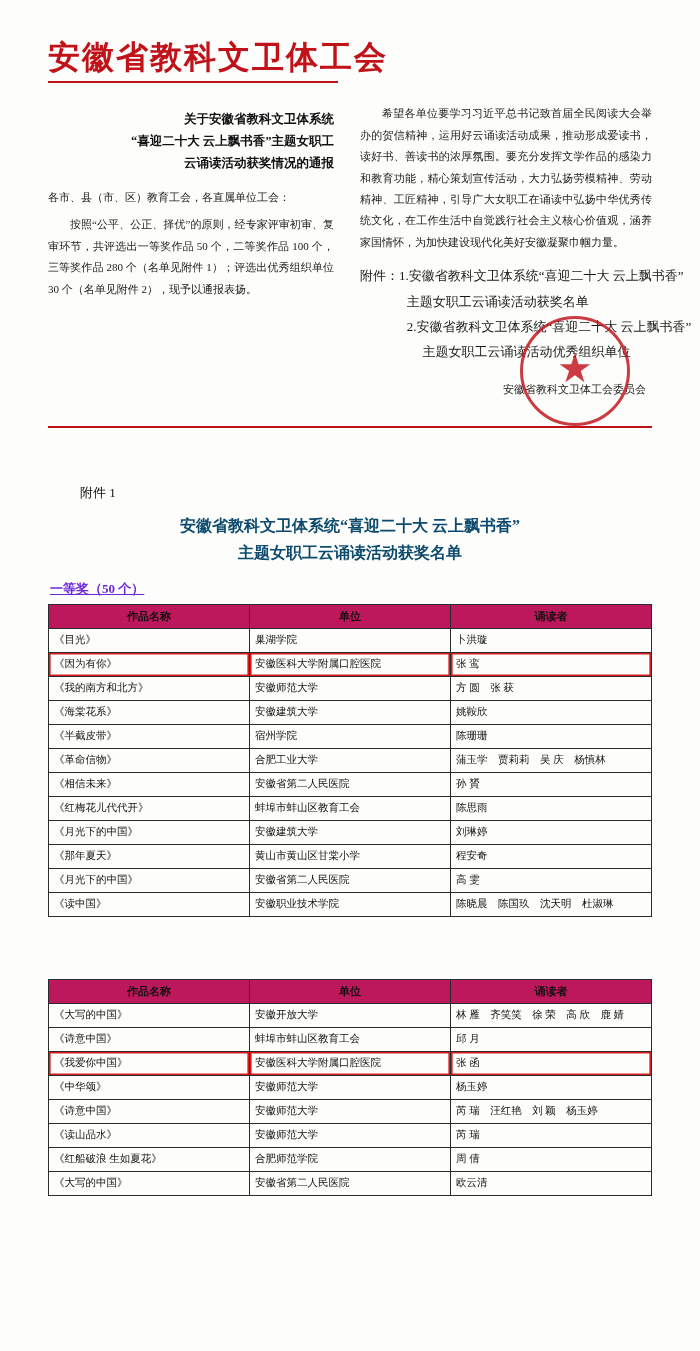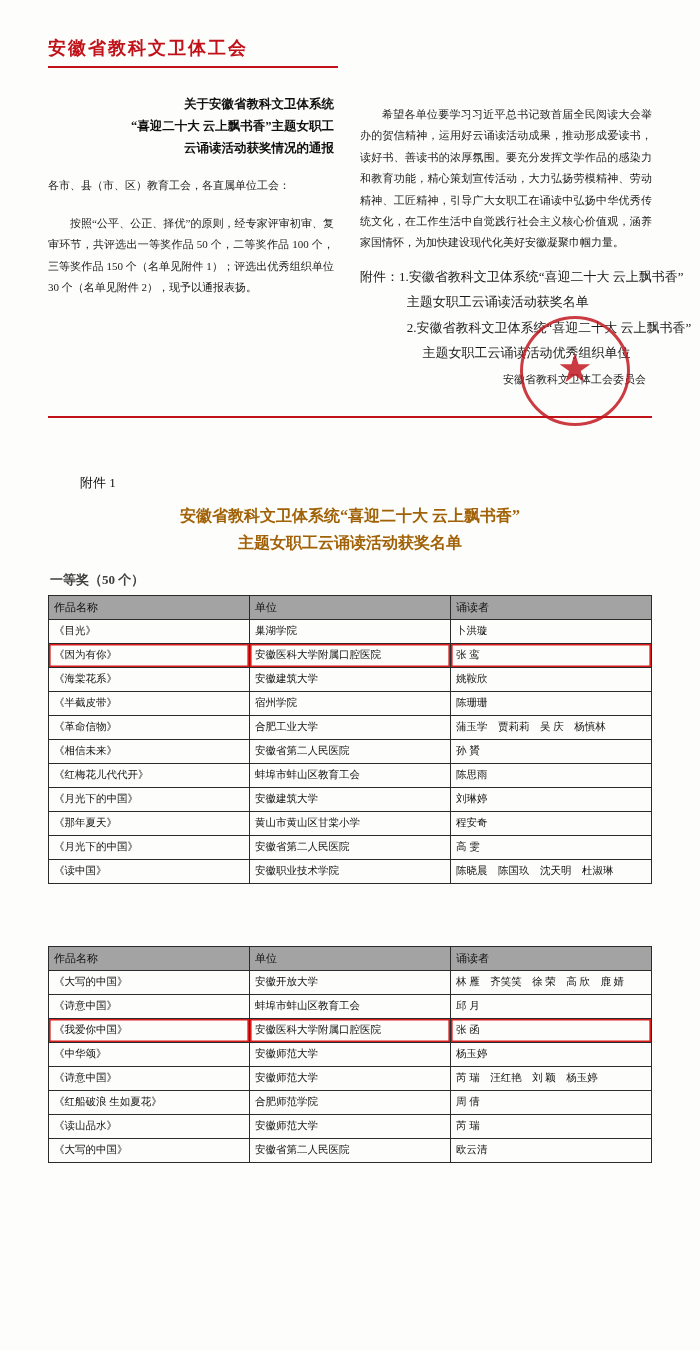--- a/index.html
+++ b/index.html
@@ -4,66 +4,66 @@
 <style>
   html,body{margin:0;padding:0;background:#e8e8e8;}
   body{font-family:"Liberation Serif","DejaVu Serif",serif;}
   .page{
     width:700px;min-height:1351px;margin:0 auto;background:#fdfdfb;position:relative;
     box-sizing:border-box;padding:0;
   }
   
   .doc1{padding:40px 48px 0 48px;position:relative;}
   .masthead{
-    color:#c1121a;font-family:Liberation Mono, monospace;font-weight:bold;
-    font-size:18px;letter-spacing:2px;line-height:1.1;white-space:nowrap;
+    color:#c1121a;font-family:Liberation Serif, serif;font-weight:bold;
+    font-size:32px;letter-spacing:2px;line-height:1.1;white-space:nowrap;
   }
   .masthead-rule{border-bottom:2px solid #c1121a;width:290px;margin-top:6px;}
   .cols{display:flex;gap:26px;margin-top:16px;}
   .col{width:292px;}
   .col.right{padding-top:4px;}
   .doc-title{
     text-align:right;font-weight:bold;font-size:12.5px;line-height:1.75;
     margin:10px 0 12px 0;color:#111;
   }
   .para{
     font-size:11px;line-height:1.95;color:#1a1a1a;text-indent:2em;text-align:justify;
-    margin:16px 0 6px 0;
+    margin:0 0 6px 0;
   }
   .para.noind{text-indent:0;}
   .attach-list{font-size:13px;line-height:1.95;color:#1a1a1a;margin-top:10px;}
   .attach-list .ln{white-space:nowrap;}
   .attach-list .ind1{padding-left:3.6em;text-indent:0;}
   .attach-list .ind2{padding-left:4.8em;text-indent:0;}
-  .signer{font-size:11px;line-height:1.9;color:#1a1a1a;text-align:right;margin-top:4px;padding-right:6px;}
+  .signer{font-size:11px;line-height:1.9;color:#1a1a1a;text-align:right;margin-top:14px;padding-right:6px;}
   .seal{
     position:absolute;right:70px;top:316px;width:104px;height:104px;border:3px solid #c1121a;
     border-radius:50%;opacity:.82;
   }
   .seal:after{
     content:"★";position:absolute;left:50%;top:50%;transform:translate(-50%,-54%);
     color:#c1121a;font-size:40px;line-height:1;
   }
   .bottom-rule{border-bottom:2px solid #c1121a;margin:26px 48px 0 48px;}
 
   
   .doc2{padding:56px 48px 0 48px;}
   .attach-label{font-size:13px;color:#111;margin-bottom:10px;padding-left:32px;}
   .attach-title{
-    text-align:center;font-weight:bold;font-size:16px;line-height:1.7;color:#a16207;margin-bottom:14px;
-  }
-  .prize-head{font-weight:bold;font-size:13px;color:#404040;margin:6px 0 6px 2px;}
+    text-align:center;font-weight:bold;font-size:16px;line-height:1.7;color:#0c4a6e;margin-bottom:14px;
+  }
+  .prize-head{font-weight:bold;font-size:13px;color:#6d28d9;margin:6px 0 6px 2px;text-decoration:underline;}
   table.awards{
     border-collapse:collapse;width:100%;font-size:10.5px;color:#111;
     table-layout:fixed;
   }
   table.awards th,table.awards td{
     border:1px solid #2b2b2b;padding:3px 5px;height:17px;line-height:1.35;vertical-align:middle;
   }
-  table.awards th{text-align:left;font-weight:normal;font-size:11px;background:#a3a3a3;}
+  table.awards th{text-align:center;font-weight:bold;font-size:11px;background:#be185d;}
   td.c1{width:168px;}
   td.c2{width:210px;}
   td.c3{width:auto;}
   tr.hl td{box-shadow:inset 0 0 0 1.6px #d81c1c;}
   .gap{height:62px;}
 </style>
 </head>
 <body>
 
 <div class="page">
@@ -75,21 +75,21 @@
 
     <div class="cols">
 
       <div class="col left">
         <div class="doc-title">
           <div>关于安徽省教科文卫体系统</div>
           <div>“喜迎二十大 云上飘书香”主题女职工</div>
           <div>云诵读活动获奖情况的通报</div>
         </div>
         <p class="para noind">各市、县（市、区）教育工会，各直属单位工会：</p>
-        <p class="para">按照“公平、公正、择优”的原则，经专家评审初审、复审环节，共评选出一等奖作品 50 个，二等奖作品 100 个，三等奖作品 150 个（名单见附件 1）；评选出优秀组织单位 30 个（名单见附件 2），现予以通报表扬。</p>
+        <p class="para">按照“公平、公正、择优”的原则，经专家评审初审、复审环节，共评选出一等奖作品 50 个，二等奖作品 100 个，三等奖作品 280 个（名单见附件 1）；评选出优秀组织单位 30 个（名单见附件 2），现予以通报表扬。</p>
       </div>
 
       <div class="col right">
         <p class="para">希望各单位要学习习近平总书记致首届全民阅读大会举办的贺信精神，运用好云诵读活动成果，推动形成爱读书，读好书、善读书的浓厚氛围。要充分发挥文学作品的感染力和教育功能，精心策划宣传活动，大力弘扬劳模精神、劳动精神、工匠精神，引导广大女职工在诵读中弘扬中华优秀传统文化，在工作生活中自觉践行社会主义核心价值观，涵养家国情怀，为加快建设现代化美好安徽凝聚巾帼力量。</p>
 
         <div class="attach-list">
           <div class="ln">附件：1.安徽省教科文卫体系统“喜迎二十大 云上飘书香”</div>
           <div class="ln ind1">主题女职工云诵读活动获奖名单</div>
           <div class="ln ind1">2.安徽省教科文卫体系统“喜迎二十大 云上飘书香”</div>
           <div class="ln ind2">主题女职工云诵读活动优秀组织单位</div>
@@ -126,20 +126,25 @@
             <td class="c1">《目光》</td>
             <td class="c2">巢湖学院</td>
             <td class="c3 readers">卜洪璇</td>
           </tr>
           <tr class="hl">
             <td class="c1">《因为有你》</td>
             <td class="c2">安徽医科大学附属口腔医院</td>
             <td class="c3 readers">张 鸾</td>
           </tr>
           <tr>
+            <td class="c1">《我的南方和北方》</td>
+            <td class="c2">安徽师范大学</td>
+            <td class="c3 readers">方 圆　张 获</td>
+          </tr>
+          <tr>
             <td class="c1">《海棠花系》</td>
             <td class="c2">安徽建筑大学</td>
             <td class="c3 readers">姚鞍欣</td>
           </tr>
           <tr>
             <td class="c1">《半截皮带》</td>
             <td class="c2">宿州学院</td>
             <td class="c3 readers">陈珊珊</td>
           </tr>
           <tr>
@@ -210,30 +215,30 @@
             <td class="c1">《中华颂》</td>
             <td class="c2">安徽师范大学</td>
             <td class="c3 readers">杨玉婷</td>
           </tr>
           <tr>
             <td class="c1">《诗意中国》</td>
             <td class="c2">安徽师范大学</td>
             <td class="c3 readers">芮 瑞　汪红艳　刘 颖　杨玉婷</td>
           </tr>
           <tr>
+            <td class="c1">《读山品水》</td>
+            <td class="c2">安徽师范大学</td>
+            <td class="c3 readers">芮 瑞</td>
+          </tr>
+          <tr>
             <td class="c1">《红船破浪 生如夏花》</td>
             <td class="c2">合肥师范学院</td>
             <td class="c3 readers">周 倩</td>
           </tr>
           <tr>
-            <td class="c1">《读山品水》</td>
-            <td class="c2">安徽师范大学</td>
-            <td class="c3 readers">芮 瑞</td>
-          </tr>
-          <tr>
             <td class="c1">《大写的中国》</td>
             <td class="c2">安徽省第二人民医院</td>
             <td class="c3 readers">欧云清</td>
           </tr>
         </tbody>
     </table>
   </div>
 
 </div>
 

